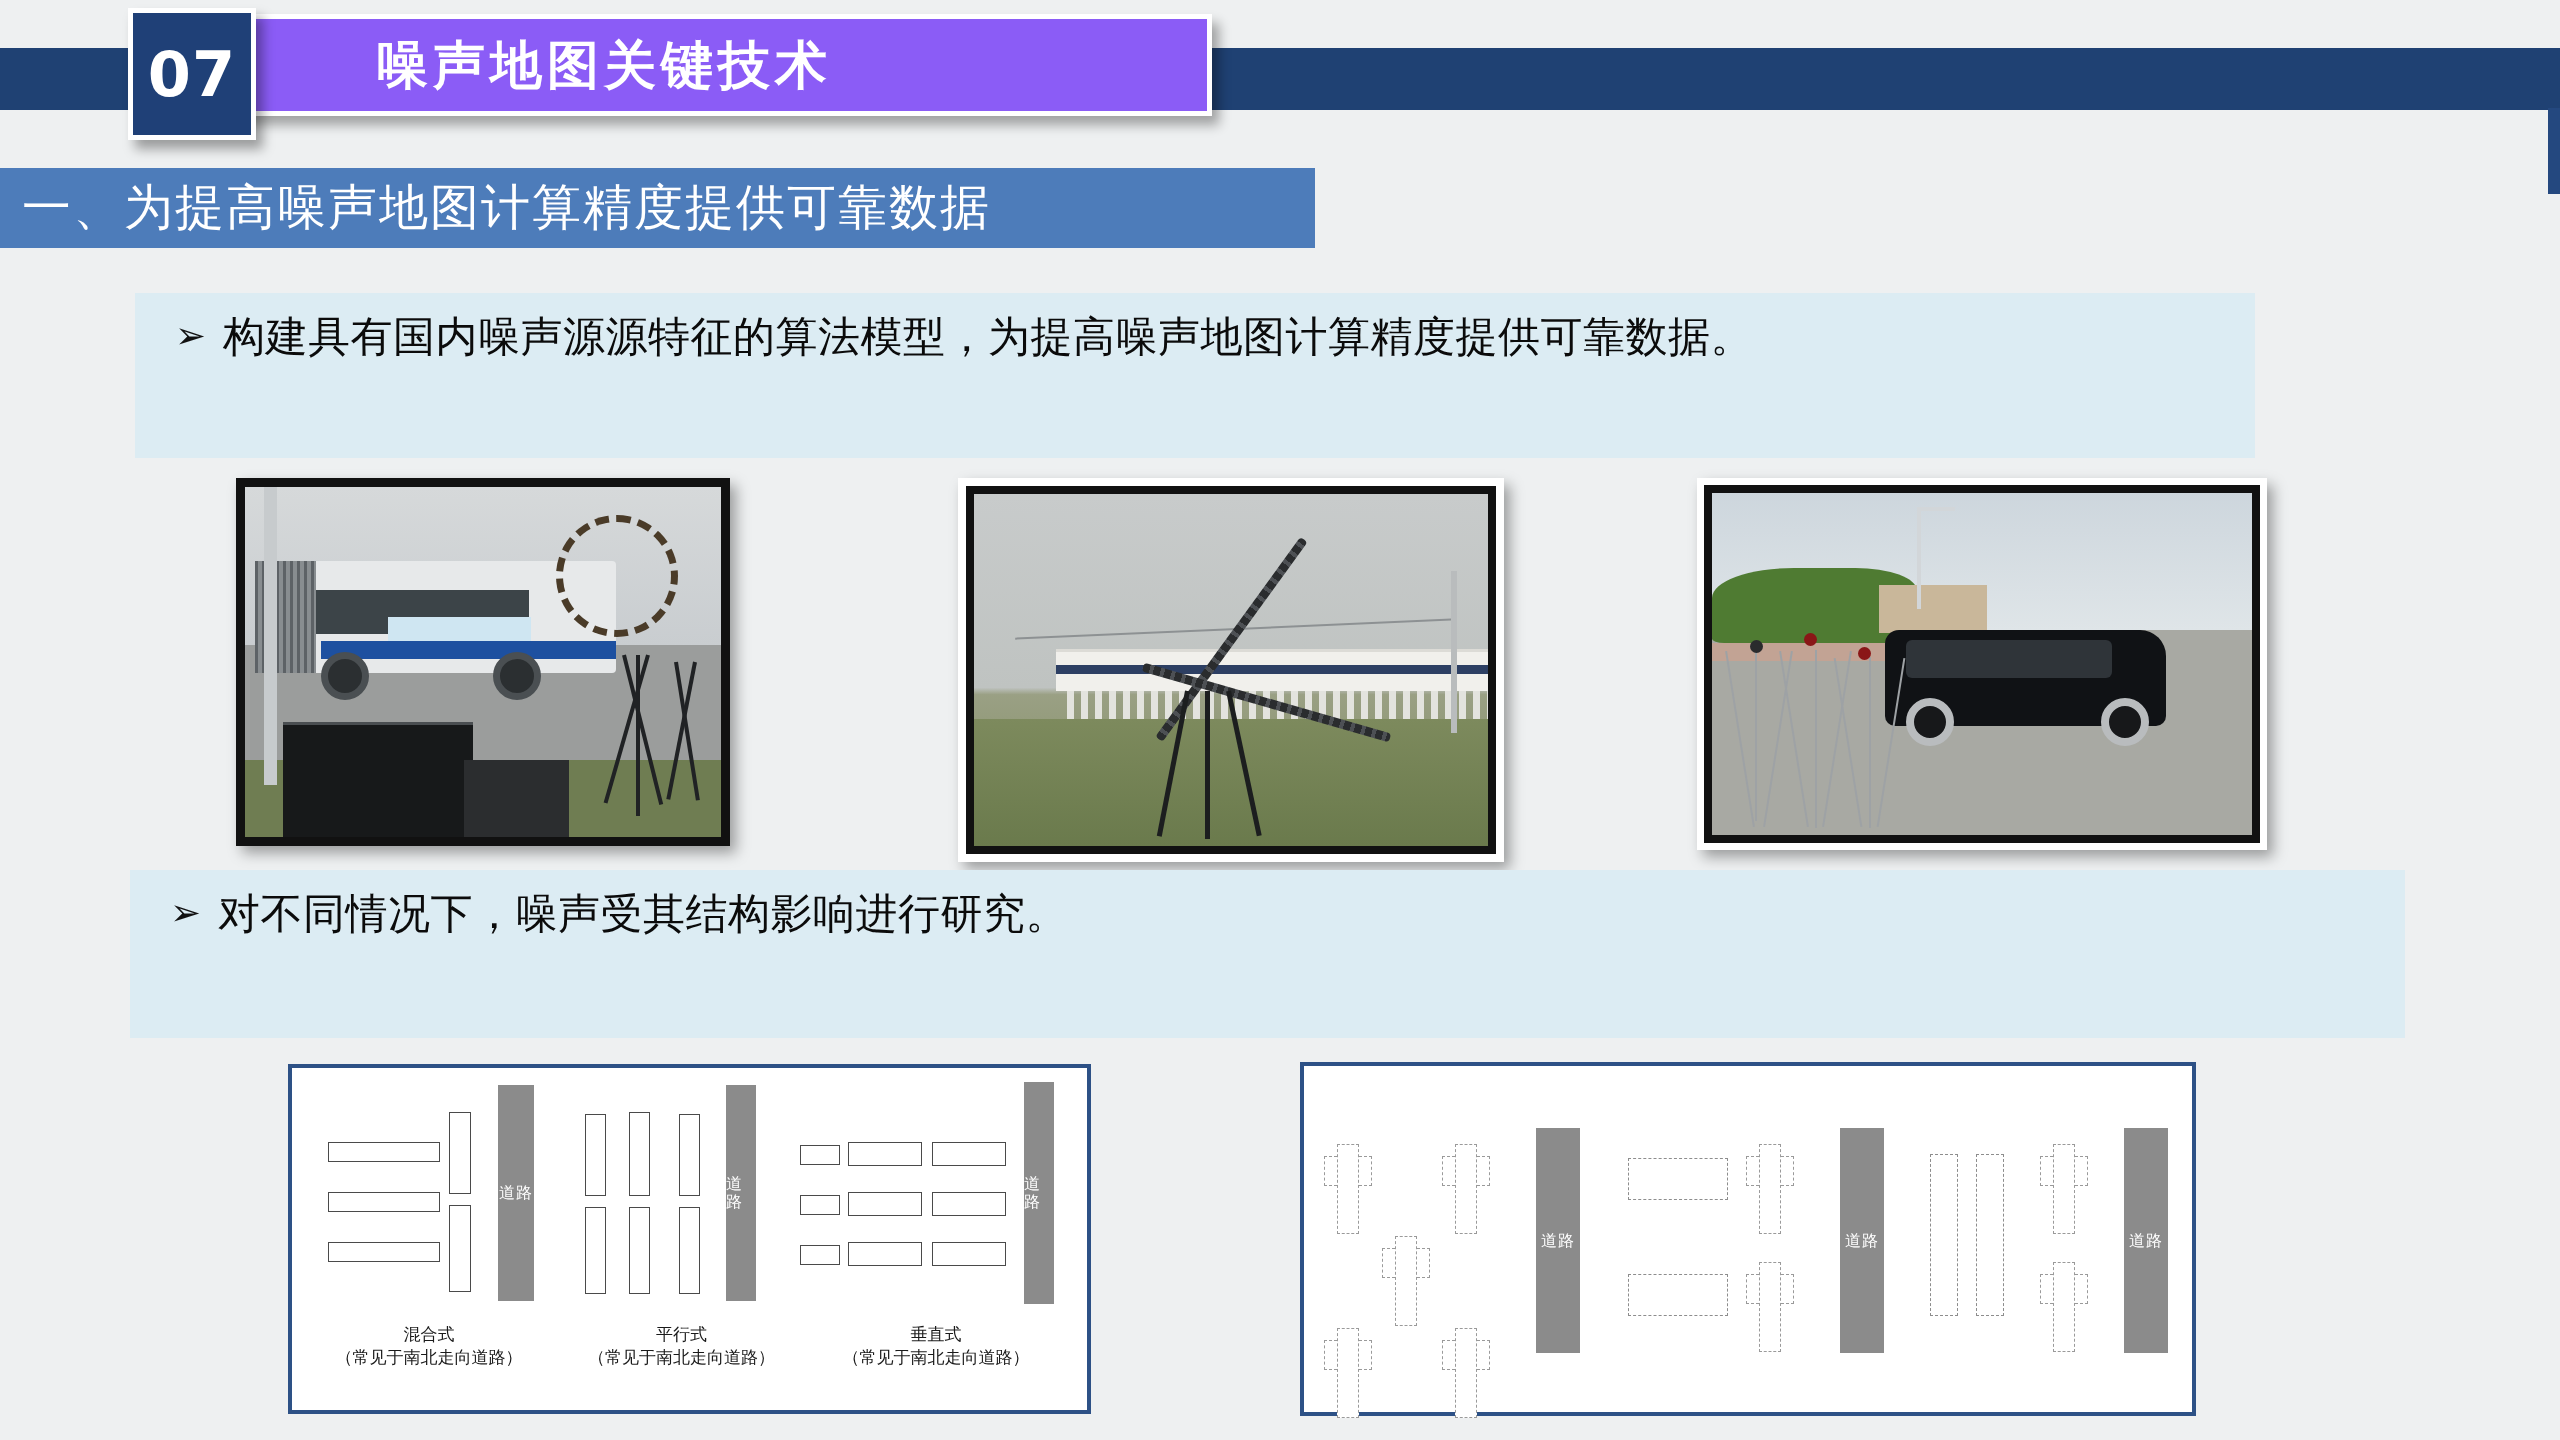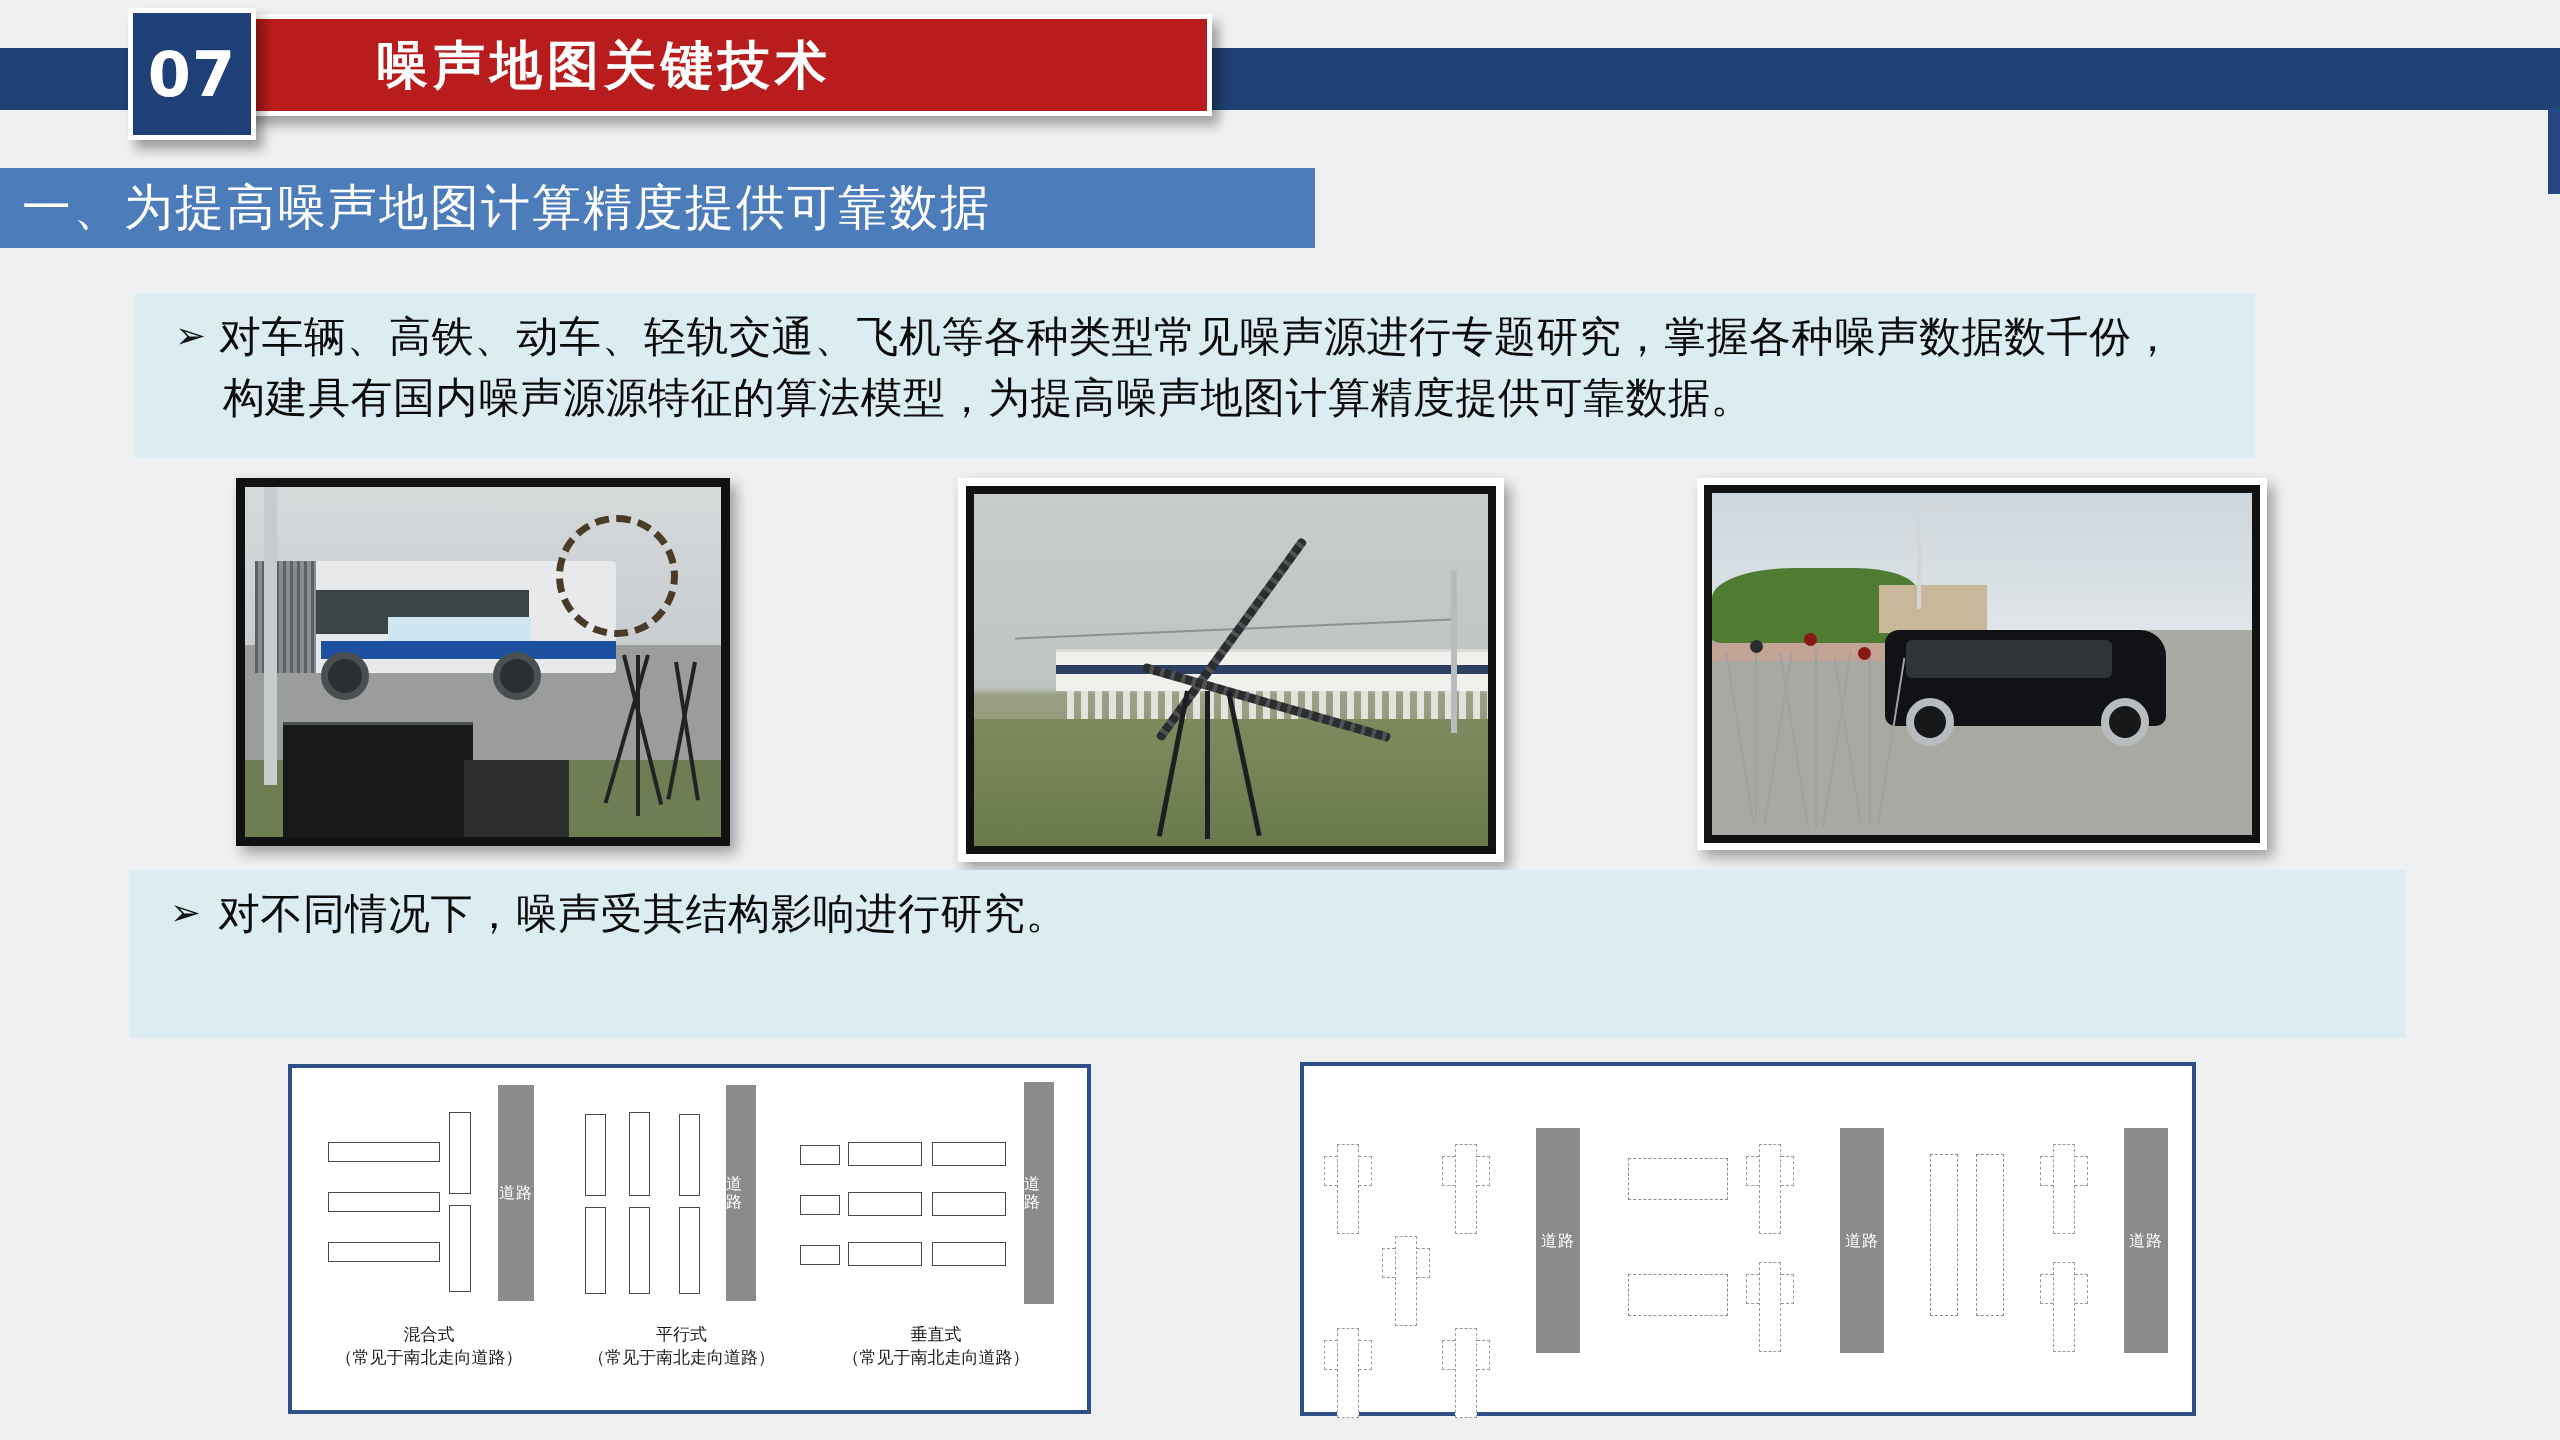--- a/index.html
+++ b/index.html
@@ -8,21 +8,21 @@
     background:#eef0f1;
     font-family:"Liberation Sans","DejaVu Sans",sans-serif;
     overflow:hidden;position:relative;
   }
 
   
   .hdr-band{position:absolute;left:0;top:48px;width:2560px;height:62px;background:#23467f;}
   .hdr-band.dark{background:#1f4173;}
   .hdr-plate{
     position:absolute;left:196px;top:14px;width:1006px;height:92px;
-    background:#b91c1c;border:5px solid #ffffff;
+    background:#8b5cf6;border:5px solid #ffffff;
     box-shadow:7px 9px 11px rgba(0,0,0,.33);
     display:flex;align-items:center;
   }
   .hdr-title{
     color:#fff;font-size:52px;font-weight:bold;letter-spacing:5px;
     margin-left:175px;line-height:1;
     font-family:"DejaVu Sans","Liberation Sans",sans-serif;
   }
   .hdr-num-box{
     position:absolute;left:128px;top:8px;width:118px;height:122px;
@@ -145,21 +145,20 @@
 </div>
 
 <div class="sub-bar">
   <div class="sub-text">一、为提高噪声地图计算精度提供可靠数据</div>
 </div>
 
 <div class="bullet-block" id="bullet1">
   <div class="blt-row">
     <div class="blt-arrow">➢</div>
     <div class="blt-para">
-      <span>对车辆、高铁、动车、轻轨交通、飞机等各种类型常见噪声源进行专题研究，掌握各种噪声数据数千份，</span>
       <span class="l2">构建具有国内噪声源源特征的算法模型，为提高噪声地图计算精度提供可靠数据。</span>
     </div>
   </div>
 </div>
 
 <div class="photo" id="photo1">
   <div class="inner">
     <div class="p1-sky"></div>
     <div class="p1-road"></div>
     <div class="p1-grass"></div>

